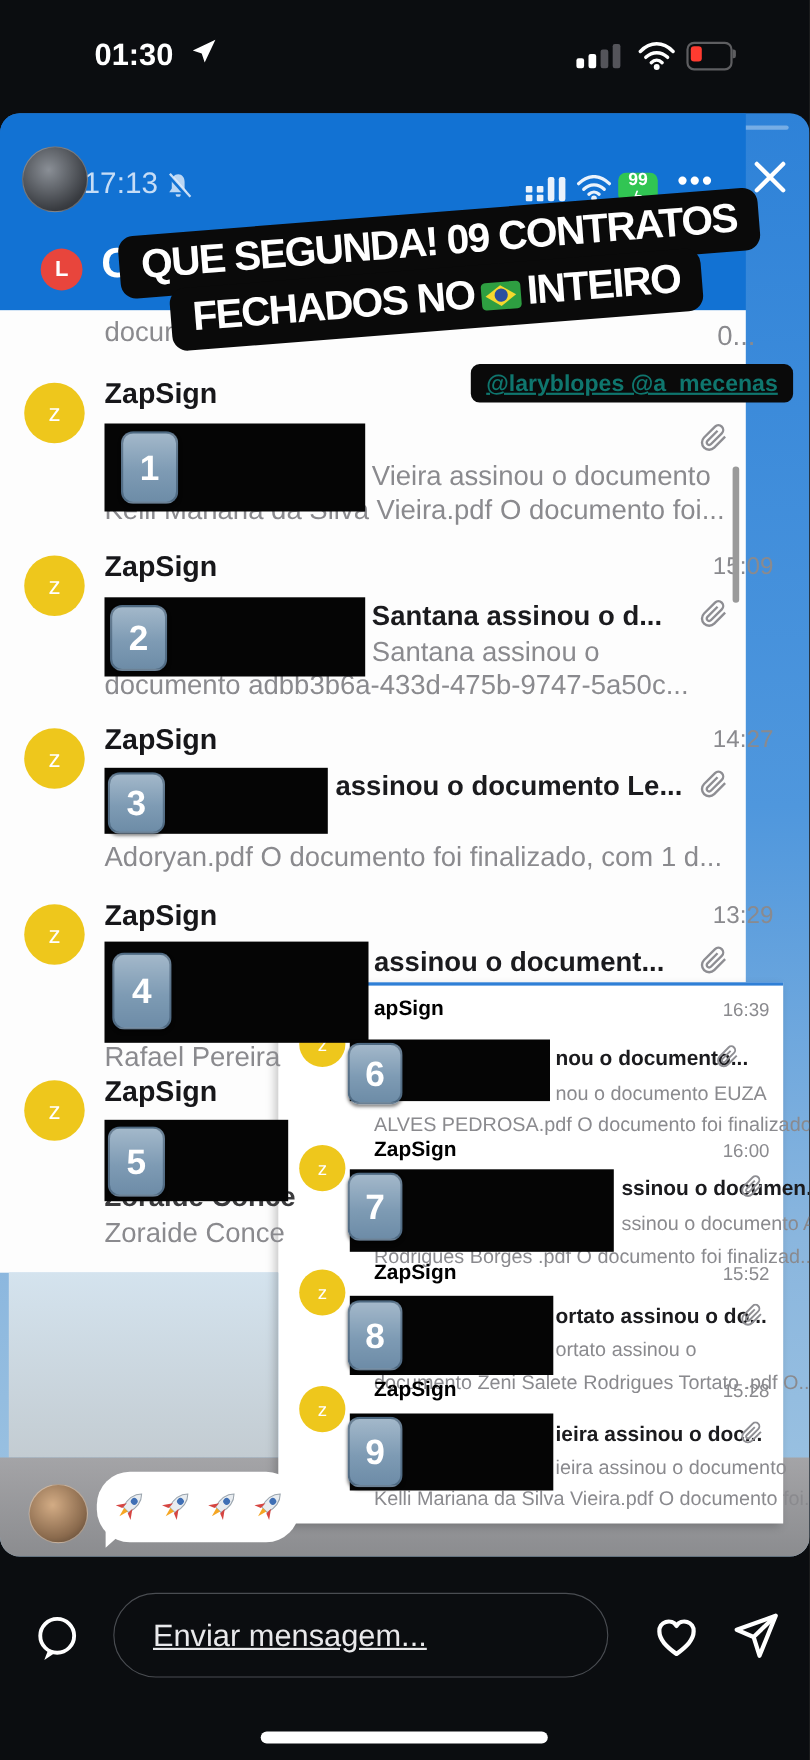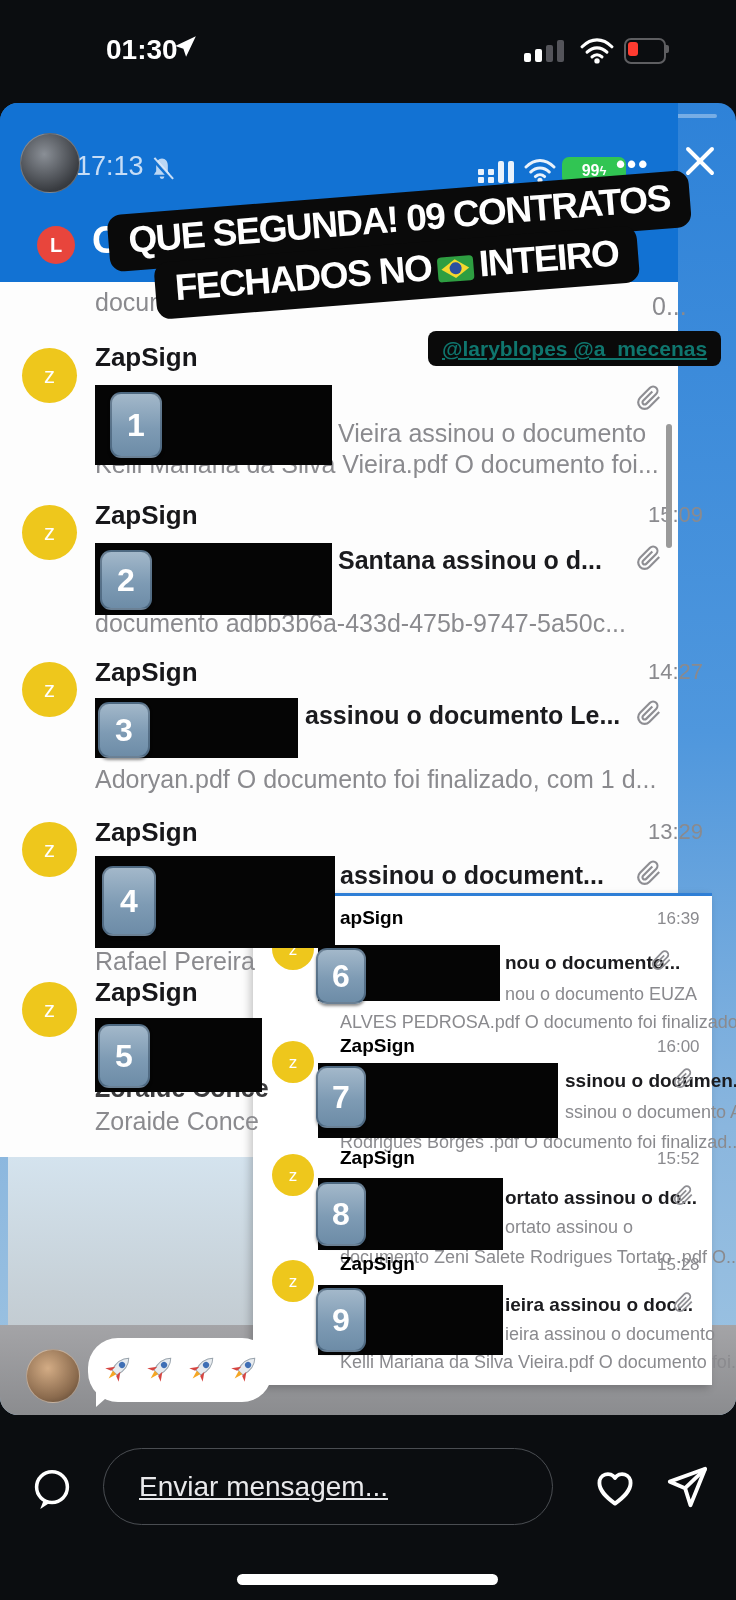--- a/index.html
+++ b/index.html
@@ -1,20 +1,20 @@
 <!DOCTYPE html>
 <html><head>
 <meta charset="utf-8">
 <style>
   html,body{margin:0;padding:0;background:#000;}
   #screen{position:relative;width:736px;height:1600px;background:#0b0d10;overflow:hidden;
           font-family:"Liberation Sans",sans-serif;}
   .abs{position:absolute;}
   
-  .sb-time{font:700 28px/1 "Liberation Sans",sans-serif;color:#fff;margin-left:20px;}
+  .sb-time{font:700 28px/1 "Liberation Sans",sans-serif;color:#fff;}
   
   #story{position:absolute;left:0;top:103px;width:736px;height:1312px;border-radius:18px;
          overflow:hidden;background:linear-gradient(180deg,#2e82d8 0%,#4f97dd 48%,#8ab6de 78%,#9ec4e2 100%);}
   .seg{position:absolute;top:11px;height:4px;border-radius:2px;background:#fff;}
   
   #appheader{position:absolute;left:0;top:0;width:678px;height:179px;background:#1272d3;}
   #panel1{position:absolute;left:0;top:179px;width:678px;height:875px;background:#fdfdfd;}
   #panel2{position:absolute;left:253px;top:790px;width:459px;height:489px;background:#fff;
           border-top:3px solid #2f7fd6;box-shadow:-3px 3px 8px rgba(0,0,0,.22);}
   #palebox{position:absolute;left:8px;top:1054px;width:245px;height:168px;
@@ -48,23 +48,23 @@
   .flag .dia{position:absolute;inset:1px;background:#f5d92e;
         clip-path:polygon(50% 9%,91% 50%,50% 91%,9% 50%);}
   .flag .cir{position:absolute;left:50%;top:50%;width:12px;height:12px;margin:-6px 0 0 -6px;
         border-radius:50%;background:#2a4fa0;}
   
   .hname{font:700 25px/1 "Liberation Sans",sans-serif;color:#fff;}
   .hage{font:400 23px/1 "Liberation Sans",sans-serif;color:#d5e4f6;}
   .ghost{font:400 27px/1 "Liberation Sans",sans-serif;color:rgba(230,240,252,.85);}
   .menu3{font:700 26px/0.5 "Liberation Sans",sans-serif;color:#fff;letter-spacing:2px;}
   
-  #bat99{position:absolute;left:562px;top:54px;width:64px;height:27px;background:#31c553;border-radius:7px;
+  #bat99{position:absolute;left:562px;top:54px;width:36px;height:27px;background:#31c553;border-radius:7px;
          display:flex;align-items:center;justify-content:center;color:#fff;
-         font:700 16px/1 "Liberation Sans",sans-serif;z-index:5;}
+         font:700 16px/1 "Liberation Sans",sans-serif;z-index:5;flex-direction:column;}
   
   #rbubble{position:absolute;left:88px;top:1235px;width:184px;height:64px;background:#fff;border-radius:30px;z-index:45;
            display:flex;align-items:center;justify-content:center;gap:4px;}
   #rtail{position:absolute;left:96px;top:1288px;width:0;height:0;z-index:44;
          border-left:18px solid #fff;border-bottom:16px solid transparent;}
   
   #msgpill{position:absolute;left:103px;top:1448px;width:450px;height:77px;border:1.5px solid #4a4d52;
            border-radius:39px;background:transparent;box-sizing:border-box;}
   #msginput{position:absolute;left:137px;top:1462px;width:390px;background:transparent;border:none;outline:none;
             color:#e9e9eb;font:400 28px/1.7 "Liberation Sans",sans-serif;text-decoration:underline;}
@@ -173,20 +173,21 @@
 
     <div class="abs zc" style="left:22px;top:402px;width:55px;height:55px;z-index:2;">
         <span>z</span>
       </div>
     <div class="abs sender" style="left:95px;top:398px;z-index:2;">ZapSign</div>
     <div class="abs time" style="left:648px;top:401px;z-index:2;">15:09</div>
     <div class="abs subj" style="left:338px;top:444px;z-index:2;">Santana assinou o d...</div>
     <svg class="abs" style="left:636px;top:442px;z-index:2;" width="26" height="26" viewBox="0 0 24 24">
         <path d="M21.44 11.05l-9.19 9.19a6 6 0 0 1-8.49-8.49l9.19-9.19a4 4 0 0 1 5.66 5.66l-9.2 9.19a2 2 0 0 1-2.83-2.83l8.49-8.48" fill="none" stroke="#8e8e93" stroke-width="2"></path>
       </svg>
+    <div class="abs prev" style="left:338px;top:477px;z-index:2;">Santana assinou o</div>
     <div class="abs prev" style="left:95px;top:507px;z-index:2;">documento adbb3b6a-433d-475b-9747-5a50c...</div>
 
     <div class="abs zc" style="left:22px;top:559px;width:55px;height:55px;z-index:2;">
         <span>z</span>
       </div>
     <div class="abs sender" style="left:95px;top:555px;z-index:2;">ZapSign</div>
     <div class="abs time" style="left:648px;top:558px;z-index:2;">14:27</div>
     <div class="abs subj" style="left:305px;top:599px;z-index:2;">assinou o documento Le...</div>
     <svg class="abs" style="left:636px;top:597px;z-index:2;" width="26" height="26" viewBox="0 0 24 24">
         <path d="M21.44 11.05l-9.19 9.19a6 6 0 0 1-8.49-8.49l9.19-9.19a4 4 0 0 1 5.66 5.66l-9.2 9.19a2 2 0 0 1-2.83-2.83l8.49-8.48" fill="none" stroke="#8e8e93" stroke-width="2"></path>

